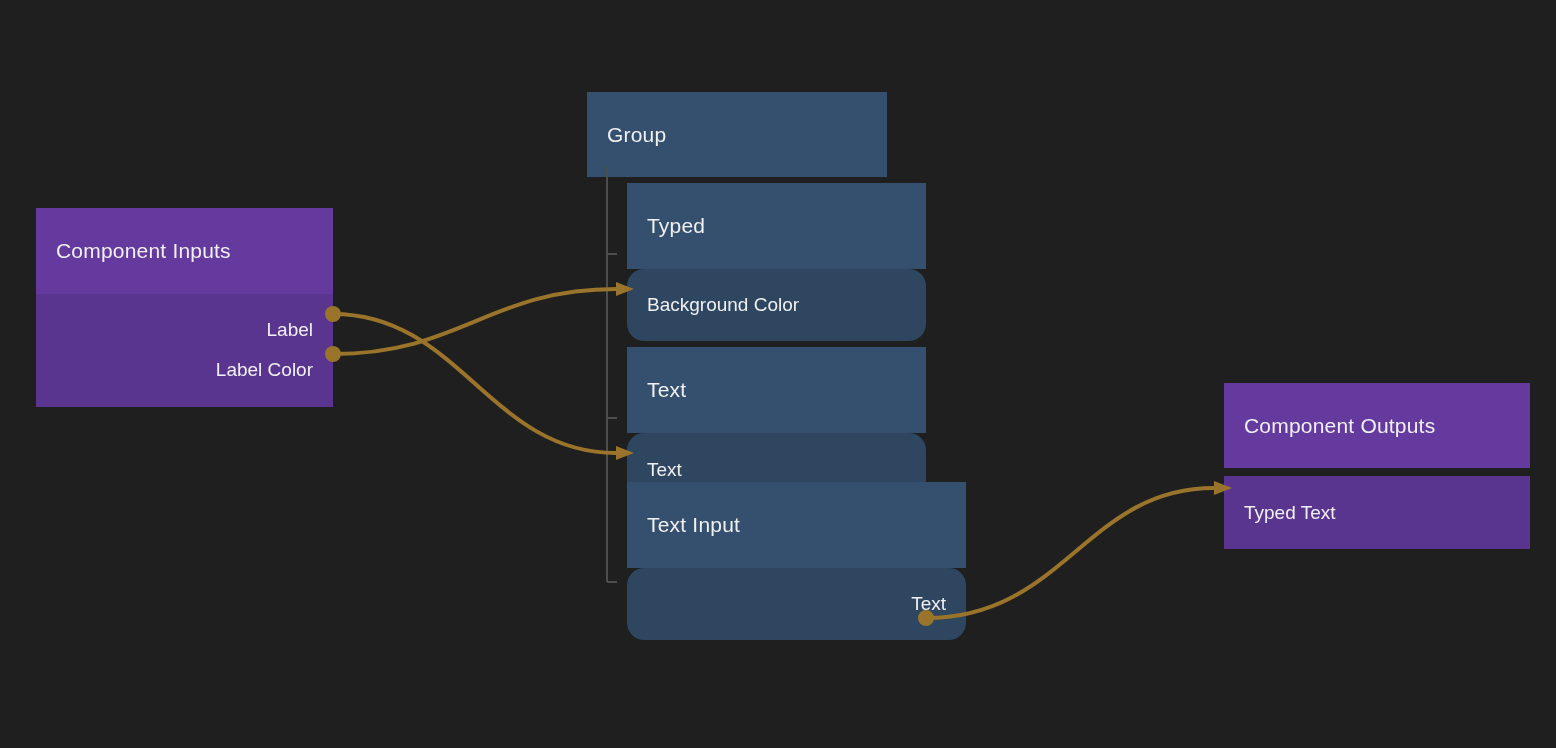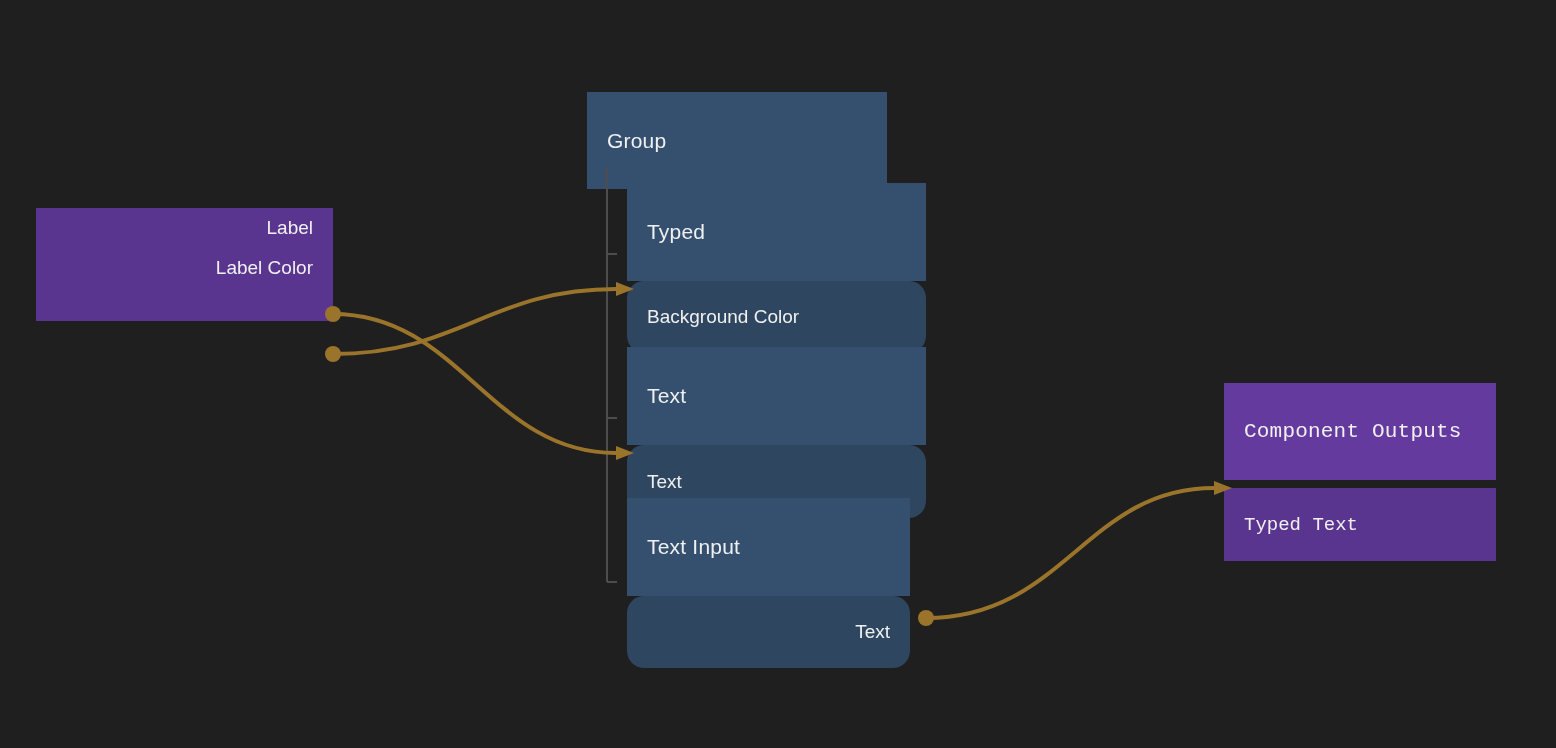--- a/index.html
+++ b/index.html
@@ -18,21 +18,21 @@
     pointer-events: none;
     z-index: 5;
   }
   .node {
     position: absolute;
     color: var(--text-color, #f0f0f0);
     z-index: 2;
   }
   .node-header {
     display: flex; align-items: center;
-    padding: 14px 20px;
+    padding: 8px 20px;
     font-size: 21px;
     height: 70px;
     letter-spacing: 0.2px;
   }
   .purple .node-header { background: var(--purple-header, #653a9f); }
   .purple .node-body   { background: var(--purple-body, #5a3590); }
   .blue .node-header   { background: var(--blue-header, #34506e); }
   .blue .node-body     { background: var(--blue-body, #2e4660); border-radius: 17px; }
   .node-body { font-size: 19px; }
   .port-row {
@@ -72,21 +72,22 @@
     <polygon class="arrow" points="634,453 616,446 616,460"></polygon>
     <polygon class="arrow" points="634,289 616,282 616,296"></polygon>
     <polygon class="arrow" points="1232,488 1214,481 1214,495"></polygon>
 
     <circle class="dot" cx="333" cy="314" r="8"></circle>
     <circle class="dot" cx="333" cy="354" r="8"></circle>
     <circle class="dot" cx="926" cy="618" r="8"></circle>
   </svg>
 
   <div class="node purple" style="left:36px; top:208px; width:297px;">
-    <div class="node-body" style="height:113px; box-sizing:border-box;">
+    <div class="node-header">Component Inputs</div>
+    <div class="node-body" style="height:113px; padding-top:16px; box-sizing:border-box;">
       <div class="port-row right">
         <span>Label</span>
       </div>
       <div class="port-row right">
         <span>Label Color</span>
       </div>
     </div>
   </div>
 
   <div class="node blue" style="left:587px; top:92px; width:300px;">
@@ -100,27 +101,27 @@
     </div>
   </div>
 
   <div class="node blue" style="left:627px; top:347px; width:299px;">
     <div class="node-header">Text</div>
     <div class="node-body single-port" style="height:73px;">
       <span>Text</span>
     </div>
   </div>
 
-  <div class="node blue" style="left:627px; top:498px; width:283px;">
+  <div class="node blue" style="left:627px; top:482px; width:339px;">
     <div class="node-header">Text Input</div>
     <div class="node-body single-port right" style="height:72px;">
       <span>Text</span>
     </div>
   </div>
 
-  <div class="node purple" style="left:1224px; top:383px; width:272px;font-family:Liberation Mono, monospace;">
+  <div class="node purple" style="left:1224px; top:383px; width:306px;">
     <div class="node-header" style="height:69px;">Component Outputs</div>
     <div class="node-body single-port" style="height:73px;margin-top:8px;">
       <span>Typed Text</span>
     </div>
   </div>
 
 </div>
 
 </body></html>

